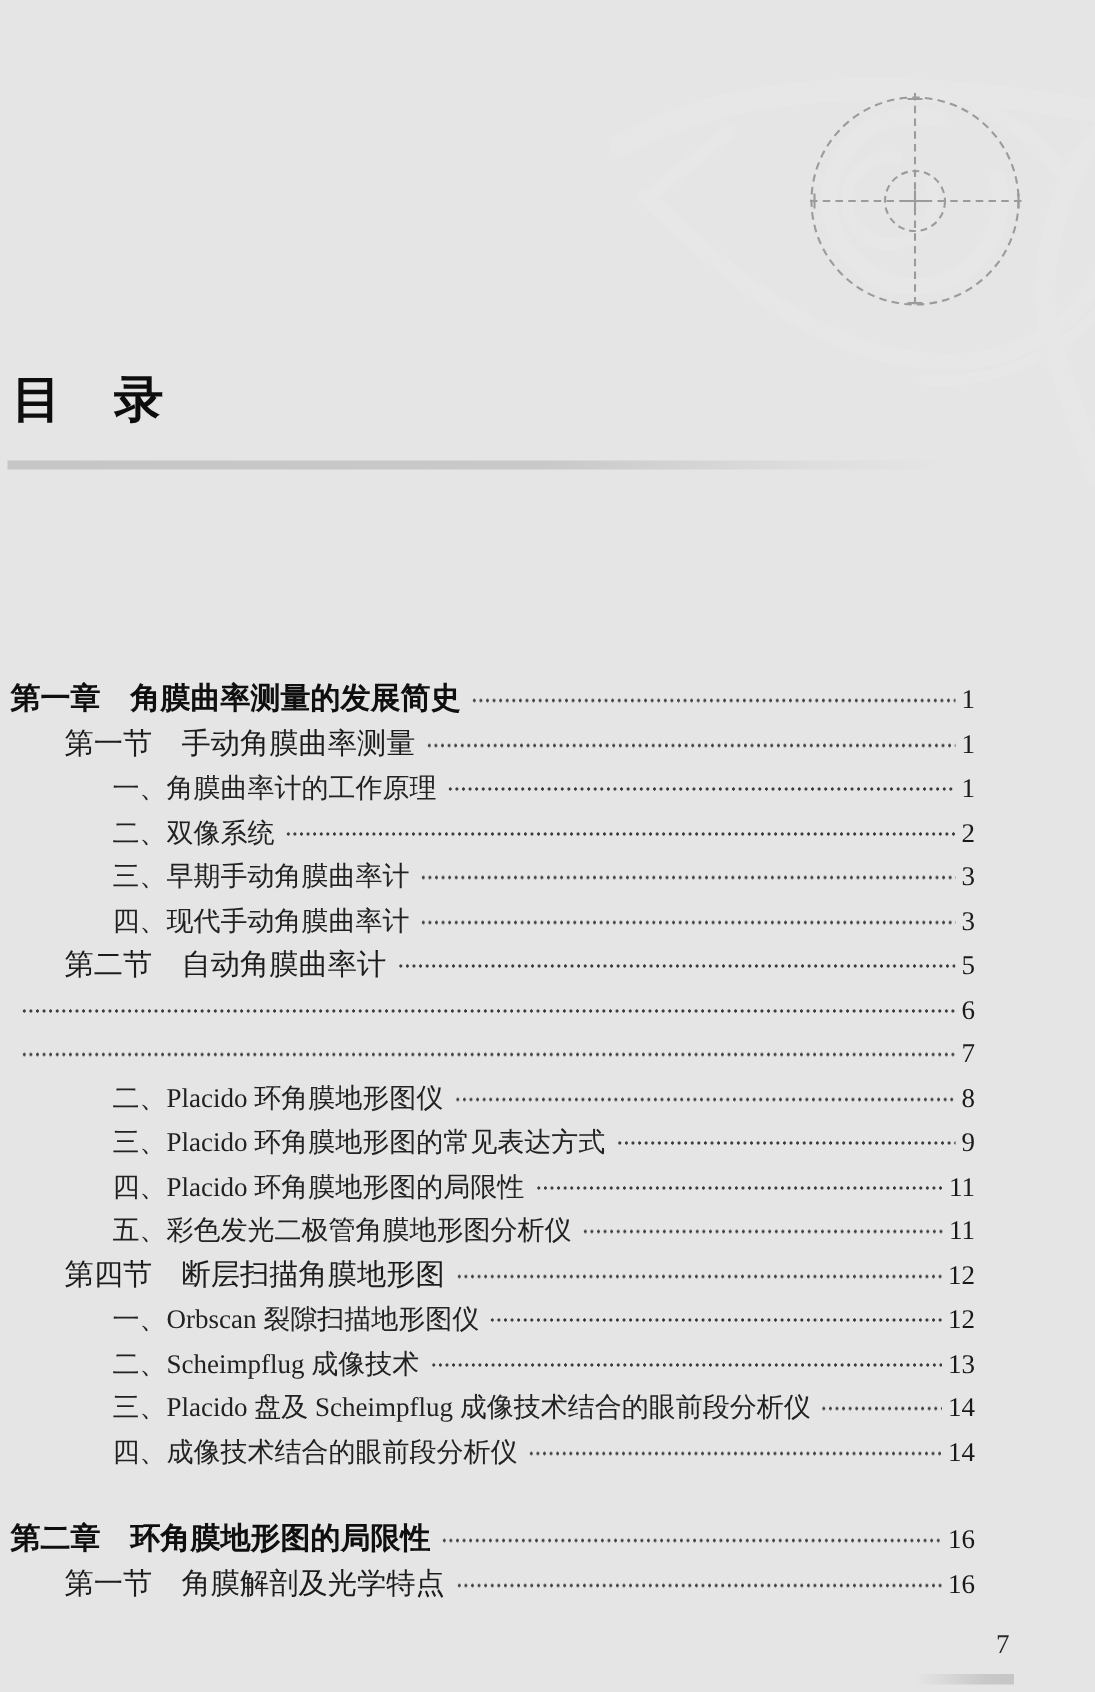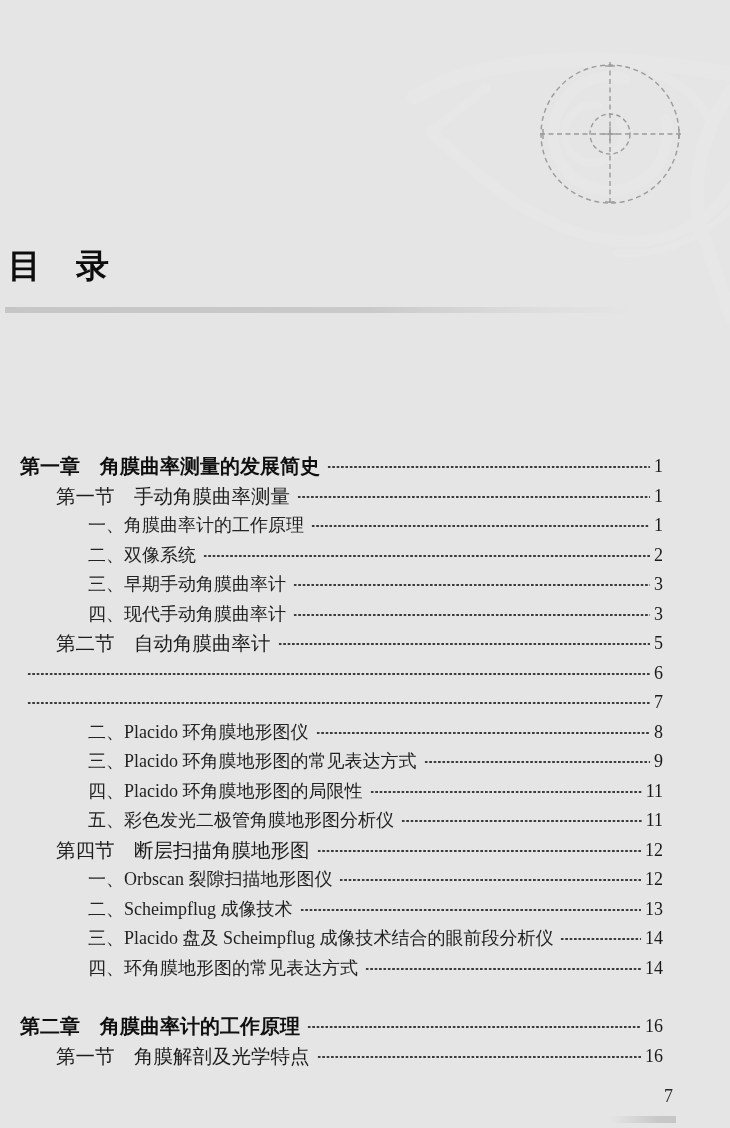--- a/index.html
+++ b/index.html
@@ -18,21 +18,21 @@
     position:absolute;left:8px;top:248px;margin:0;
     font-family:"Liberation Sans", sans-serif;
     font-weight:bold;font-size:33px;line-height:36px;
     letter-spacing:1px;color:#0d0d0d;
   }
   .title-rule{
     position:absolute;left:5px;top:307px;width:655px;height:6px;
     background:linear-gradient(90deg,#c6c6c6 0%,#c9c9c9 55%,rgba(201,201,201,0.25) 82%,rgba(201,201,201,0) 96%);
   }
   
-  .toc{position:absolute;left:20px;top:452px;width:643px;}
+  .toc{position:absolute;left:7px;top:452px;width:643px;}
   .toc-row{display:flex;height:29.5px;line-height:29.5px;white-space:nowrap;}
   .toc-row .lbl{flex:0 0 auto;}
   .toc-row .leader{
     flex:1 1 auto;height:29.5px;margin:0 4px 0 7px;
     background-image:radial-gradient(circle, #3c3c3c 1.05px, rgba(0,0,0,0) 1.3px);
     background-size:4.4px 4.4px;
     background-repeat:repeat-x;
     background-position:0 13px;
   }
   .toc-row .pg{flex:0 0 auto;font-size:18px;color:#1a1a1a;}
@@ -174,26 +174,26 @@
     <span class="lbl">二、Scheimpflug 成像技术</span>
     <span class="leader"></span>
     <span class="pg">13</span>
   </div>
       <div class="toc-row level-item">
     <span class="lbl">三、Placido 盘及 Scheimpflug 成像技术结合的眼前段分析仪</span>
     <span class="leader"></span>
     <span class="pg">14</span>
   </div>
       <div class="toc-row level-item">
-    <span class="lbl">四、环角膜地形图的常见表达方式</span>
+    <span class="lbl">四、成像技术结合的眼前段分析仪</span>
     <span class="leader"></span>
     <span class="pg">14</span>
   </div>
       <div class="toc-row level-chapter gap-before">
-    <span class="lbl">第二章　角膜曲率计的工作原理</span>
+    <span class="lbl">第二章　环角膜地形图的局限性</span>
     <span class="leader"></span>
     <span class="pg">16</span>
   </div>
       <div class="toc-row level-section">
     <span class="lbl">第一节　角膜解剖及光学特点</span>
     <span class="leader"></span>
     <span class="pg">16</span>
   </div>
     </div>
 

